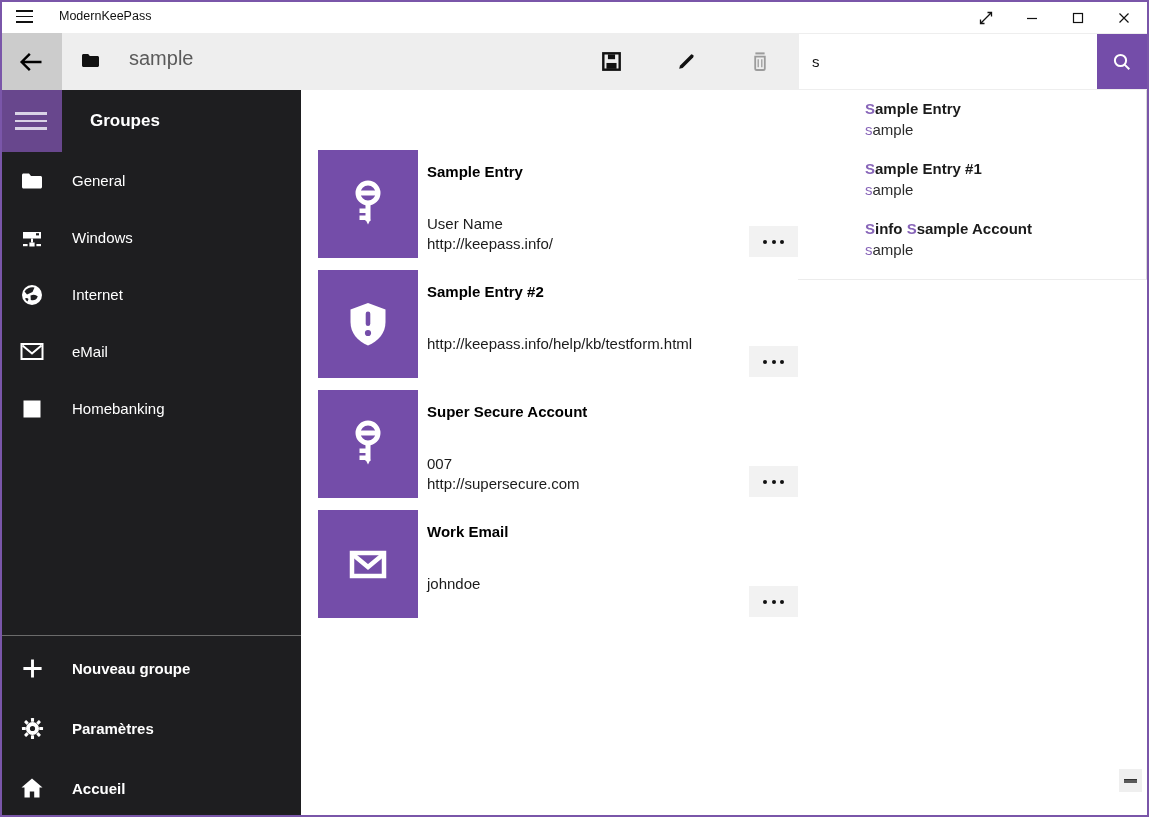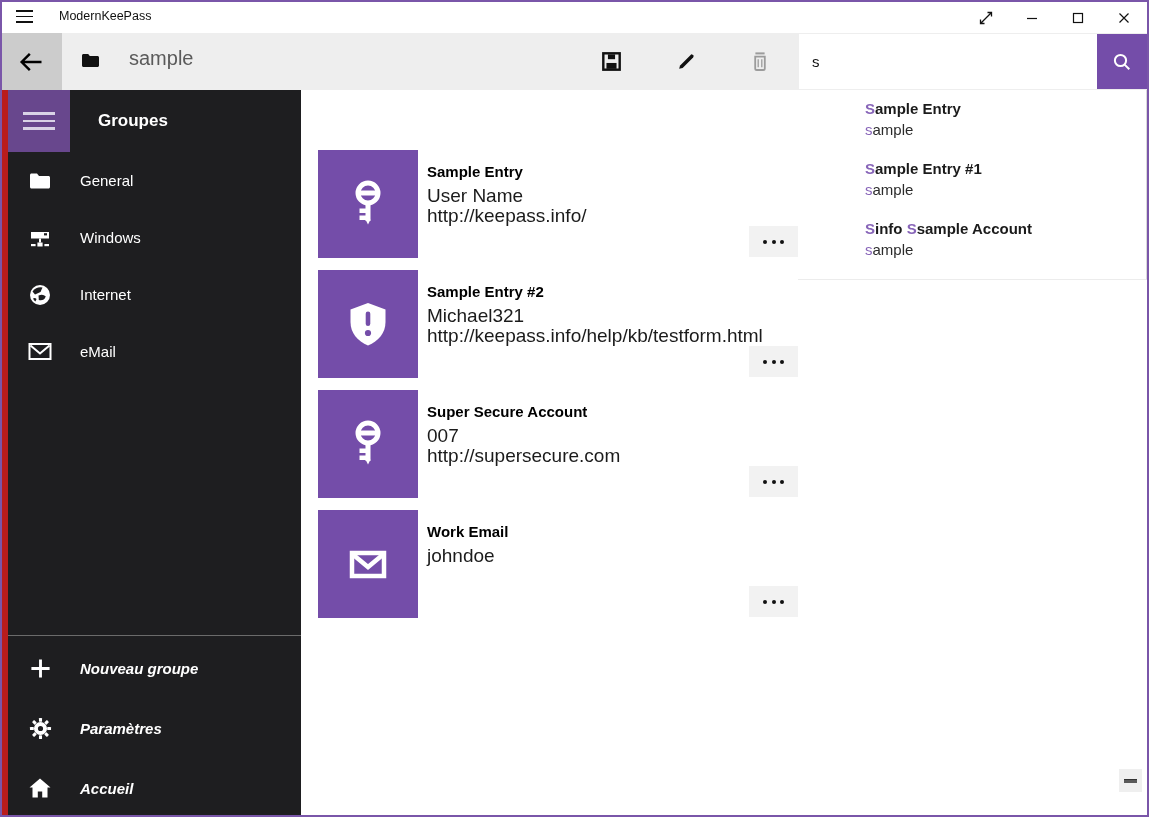--- a/index.html
+++ b/index.html
@@ -1,17 +1,17 @@
 <!DOCTYPE html>
 <html><head>
 <meta charset="utf-8">
 <style>
   * { margin:0; padding:0; box-sizing:border-box; }
   html,body { width:1149px; height:817px; font-family:"Liberation Sans","DejaVu Sans",sans-serif; background:#fff; }
-  #window { position:relative; width:1149px; height:817px; background:#b91c1c; overflow:hidden; }
+  #window { position:relative; width:1149px; height:817px; background:#be185d; overflow:hidden; }
   #window::after { content:""; position:absolute; inset:0; border:2px solid #7a56a9; pointer-events:none; z-index:99; }
 
   
   .titlebar { position:absolute; left:0; top:0; width:1149px; height:33px; background:#fff; }
   .tb-hamburger { position:absolute; left:0; top:0; width:48px; height:33px; display:flex; flex-direction:column; justify-content:center; align-items:center; gap:4px; background:transparent; border:none; cursor:pointer; }
   .tb-hamburger span { display:block; width:17px; height:1.6px; background:#111; }
   .tb-title { position:absolute; left:59px; top:0; height:33px; line-height:33px; font-size:12.5px; color:#111; }
   .tb-controls { position:absolute; right:2px; top:2px; height:31px; display:flex; }
   .tb-btn { width:46px; height:31px; display:flex; align-items:center; justify-content:center; background:transparent; border:none; cursor:pointer; }
   .tb-btn svg { display:block; }
@@ -29,39 +29,39 @@
   .search-btn { position:absolute; left:1097px; top:1px; width:50px; height:55px; background:#744da9; border:none; display:flex; align-items:center; justify-content:center; cursor:pointer; }
 
   
   .search-dropdown { position:absolute; left:798px; top:90px; width:349px; height:190px; background:#fff; border-right:1px solid #d9d9d9; border-bottom:1px solid #ececec; z-index:20; }
   .sr-item { position:absolute; left:67px; width:260px; cursor:pointer; }
   .sr-title { font-size:15px; font-weight:bold; color:#1b1b1b; line-height:20px; }
   .sr-sub { font-size:15px; color:#2b2b2b; line-height:20px; margin-top:1px; }
   .hl { color:#8764b8; }
 
   
-  .sidebar { position:absolute; left:8px; top:90px; width:301px; height:727px; background:#1e1e20; color:#fff; }
+  .sidebar { position:absolute; left:0; top:90px; width:301px; height:727px; background:#1e1e20; color:#fff; }
   .sb-hamburger { position:absolute; left:0; top:0; width:62px; height:62px; background:#68478d; border:none; display:flex; flex-direction:column; justify-content:center; align-items:center; gap:5px; cursor:pointer; }
   .sb-hamburger span { display:block; width:32px; height:2.5px; background:#d9d3e6; }
   .sb-heading { position:absolute; left:90px; top:0; height:62px; line-height:62px; font-size:17px; font-weight:bold; color:#fff; }
   .sb-groups { position:absolute; left:0; top:62px; width:352px; }
   .sb-item { display:flex; align-items:center; height:57px; cursor:pointer; }
   .sb-item .icn { width:24px; margin-left:20px; display:flex; justify-content:center; }
   .sb-item .lbl { margin-left:28px; font-size:15px; color:#fff; }
   .sb-sep { position:absolute; left:0; top:545px; width:301px; height:1px; background:#6b6b6b; }
   .sb-footer { position:absolute; left:0; top:548px; width:301px; }
   .sb-footer .sb-item { height:60px; }
-  .sb-footer .lbl { font-weight:bold;font-style:italic; }
+  .sb-footer .lbl { font-weight:bold; }
 
   
   .content { position:absolute; left:301px; top:90px; right:0; bottom:0; background:#fff; }
   .entry { position:absolute; left:17px; width:481px; height:108px; }
   .tile { position:absolute; left:0; top:0; width:100px; height:108px; background:#744da9; border:none; display:flex; align-items:center; justify-content:center; cursor:pointer; }
   .entry-title { position:absolute; left:109px; top:12px; font-size:15px; font-weight:bold; color:#000; line-height:20px; }
-  .entry-sub { position:absolute; left:109px; top:36px; font-size:19px; color:#1b1b1b; line-height:20px; }
+  .entry-sub { position:absolute; left:109px; top:64px; font-size:15px; color:#1b1b1b; line-height:20px; }
   .more-btn { position:absolute; left:431px; top:76px; width:49px; height:31px; background:#f2f2f2; border:none; display:flex; align-items:center; justify-content:center; gap:4.5px; cursor:pointer; }
   .more-btn i { display:block; width:4px; height:4px; border-radius:50%; background:#111; }
 
   
   .zoomout-btn { position:absolute; left:1119px; top:769px; width:23px; height:23px; background:#efefef; border:none; display:flex; align-items:center; justify-content:center; cursor:pointer; }
   .zoomout-btn i { display:block; width:13px; height:4px; background:#5a5a5a; border-top:1.5px solid #333; }
 </style>
 </head>
 <body>
 
@@ -198,20 +198,28 @@
         <span class="lbl">Internet</span>
       </div>
       <div class="sb-item">
         <span class="icn">
           <svg width="24" height="19" viewBox="0 0 24 19">
               <rect x="1.5" y="2" width="21" height="15" fill="none" stroke="#fff" stroke-width="2"></rect>
               <path d="M2.5 3.5 L12 11.5 L21.5 3.5" fill="none" stroke="#fff" stroke-width="2"></path>
             </svg>
         </span>
         <span class="lbl">eMail</span>
+      </div>
+      <div class="sb-item">
+        <span class="icn">
+          <svg width="18" height="18" viewBox="0 0 18 18">
+              <rect x="0.5" y="0.5" width="17" height="17" fill="#fff"></rect>
+            </svg>
+        </span>
+        <span class="lbl">Homebanking</span>
       </div>
     </div>
 
     <div class="sb-sep"></div>
 
     <div class="sb-footer">
       <div class="sb-item">
         <span class="icn">
           <svg width="23" height="23" viewBox="0 0 24 24">
               <path d="M12 2.5 V21.5 M2.5 12 H21.5" stroke="#fff" stroke-width="3"></path>
@@ -278,21 +286,20 @@
     <div class="entry" style="top:180px">
       <button class="tile">
         <svg width="56" height="56" viewBox="0 0 56 56">
           <path d="M28 7 L45.5 13.5 V26 C45.5 37 38.5 45 28 49.5 C17.5 45 10.5 37 10.5 26 V13.5 Z" fill="#fff"></path>
           <rect x="25.7" y="15.5" width="4.6" height="14.5" rx="2.3" fill="#744da9"></rect>
           <circle cx="28" cy="37" r="3.1" fill="#744da9"></circle>
         </svg>
       </button>
       <div class="entry-title">Sample Entry #2</div>
       <div class="entry-sub">
-        <div>Michael321</div>
         <div>http://keepass.info/help/kb/testform.html</div>
       </div>
       <button class="more-btn">
           <i></i>
           <i></i>
           <i></i>
         </button>
     </div>
 
     <div class="entry" style="top:300px">

